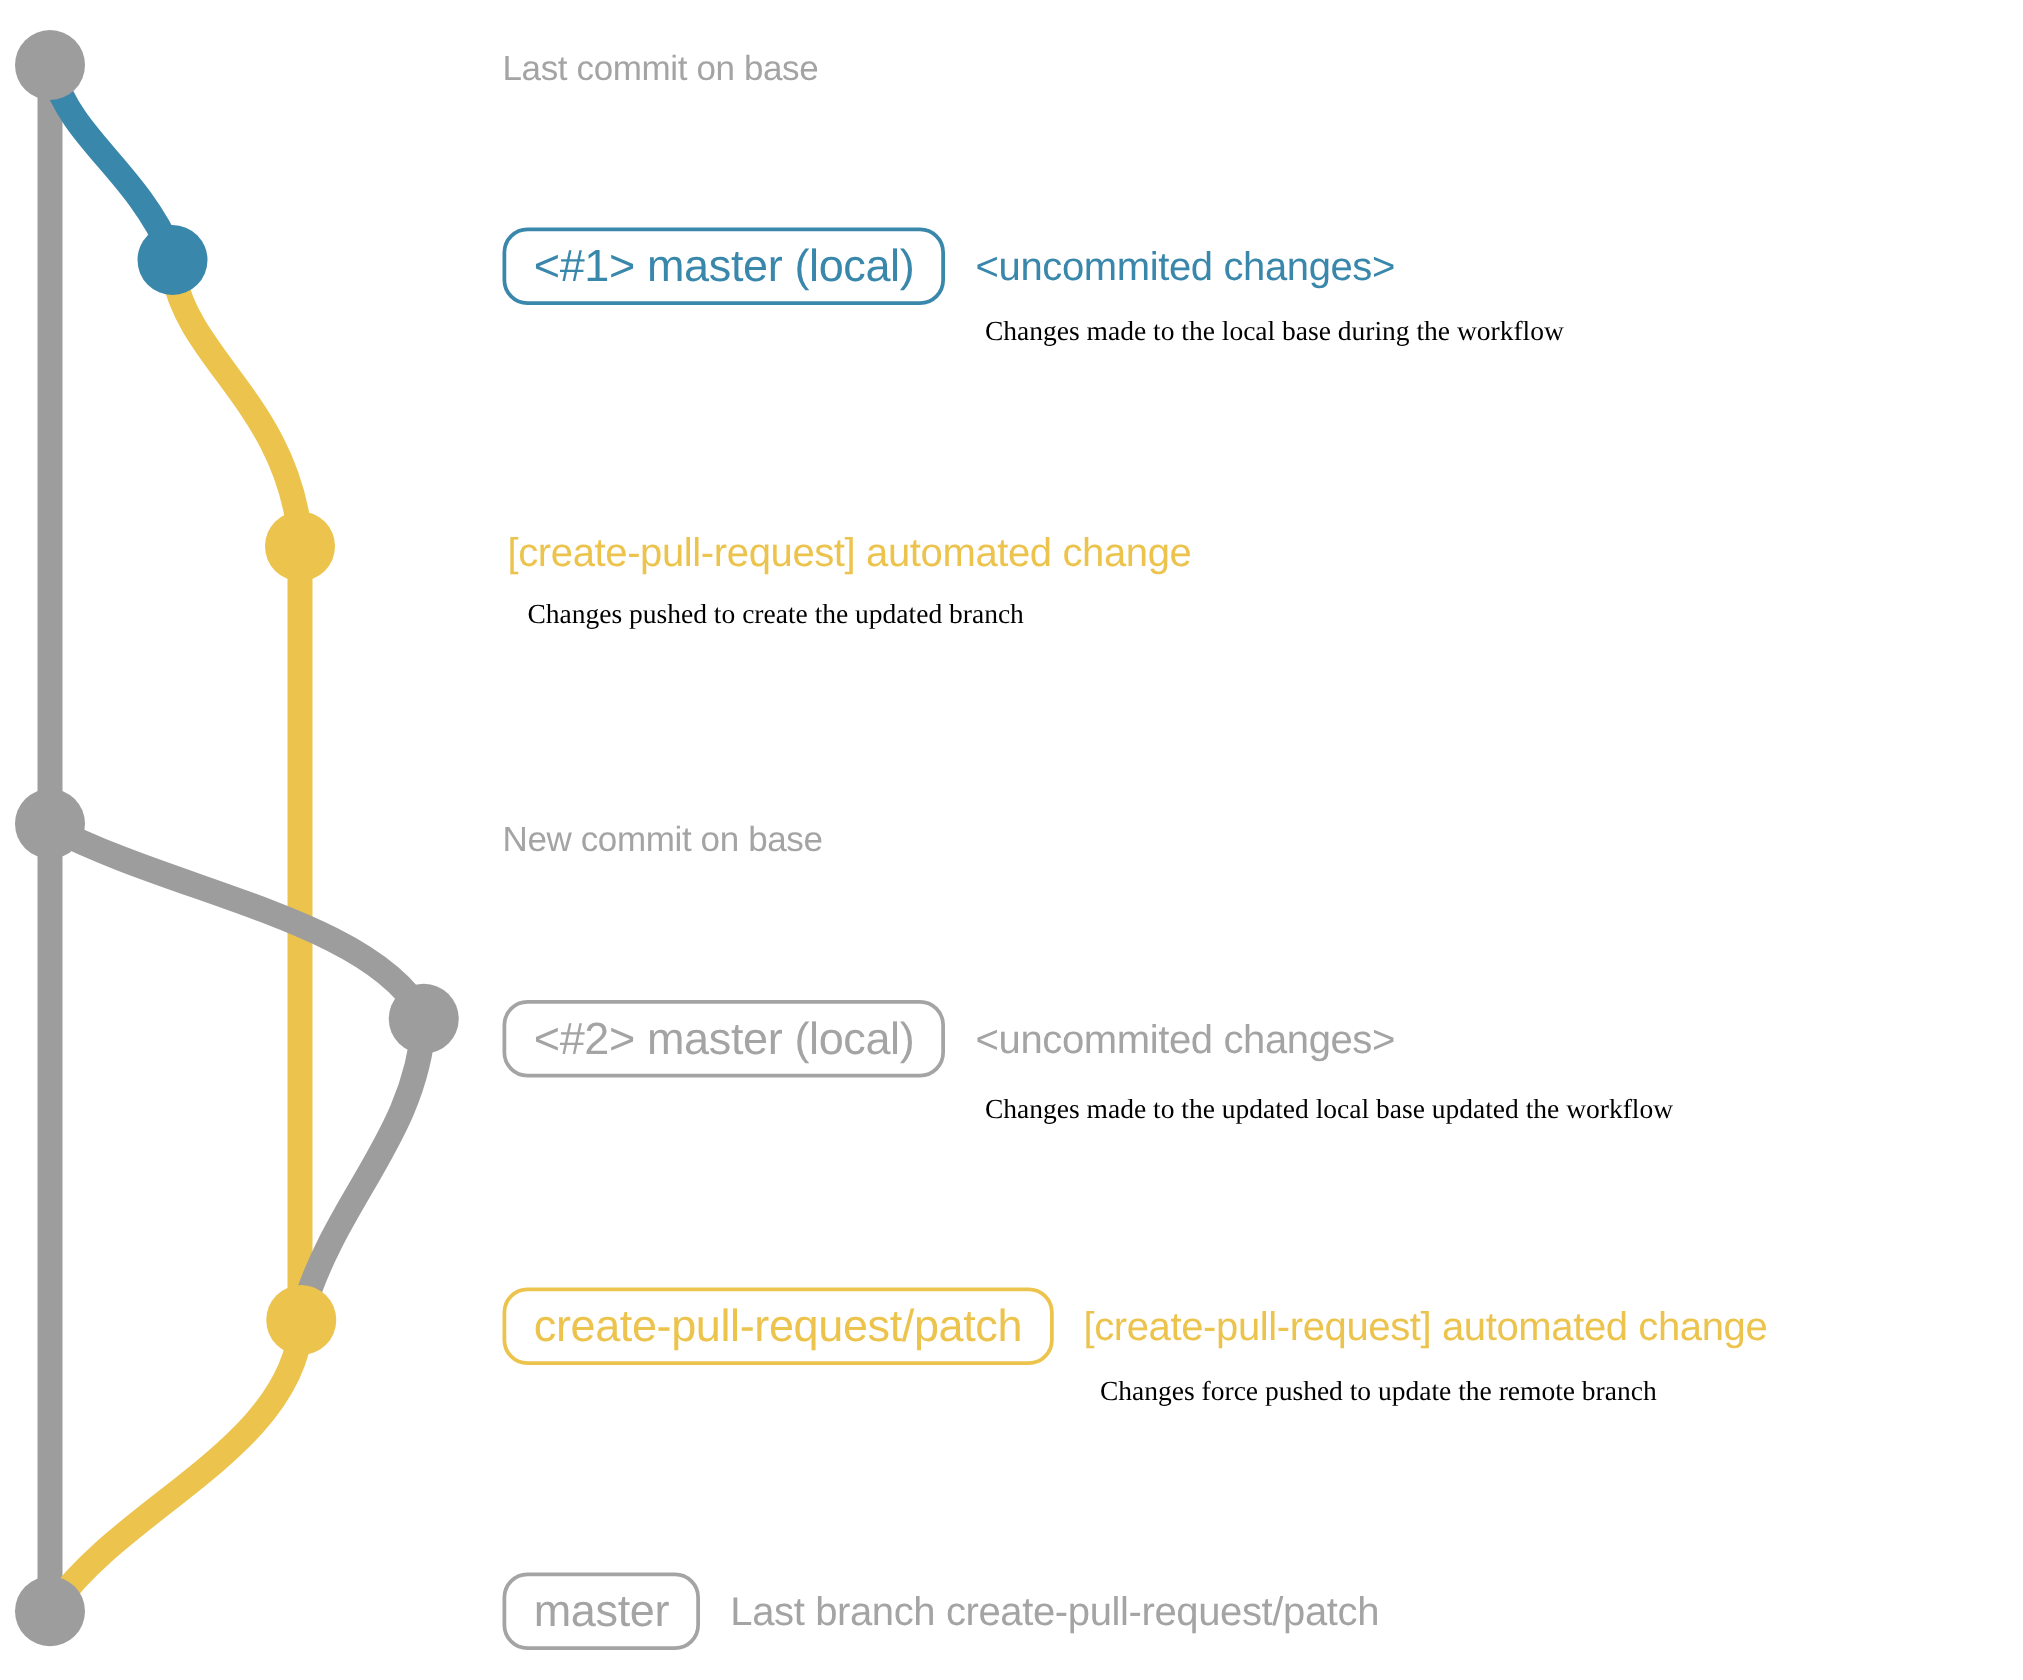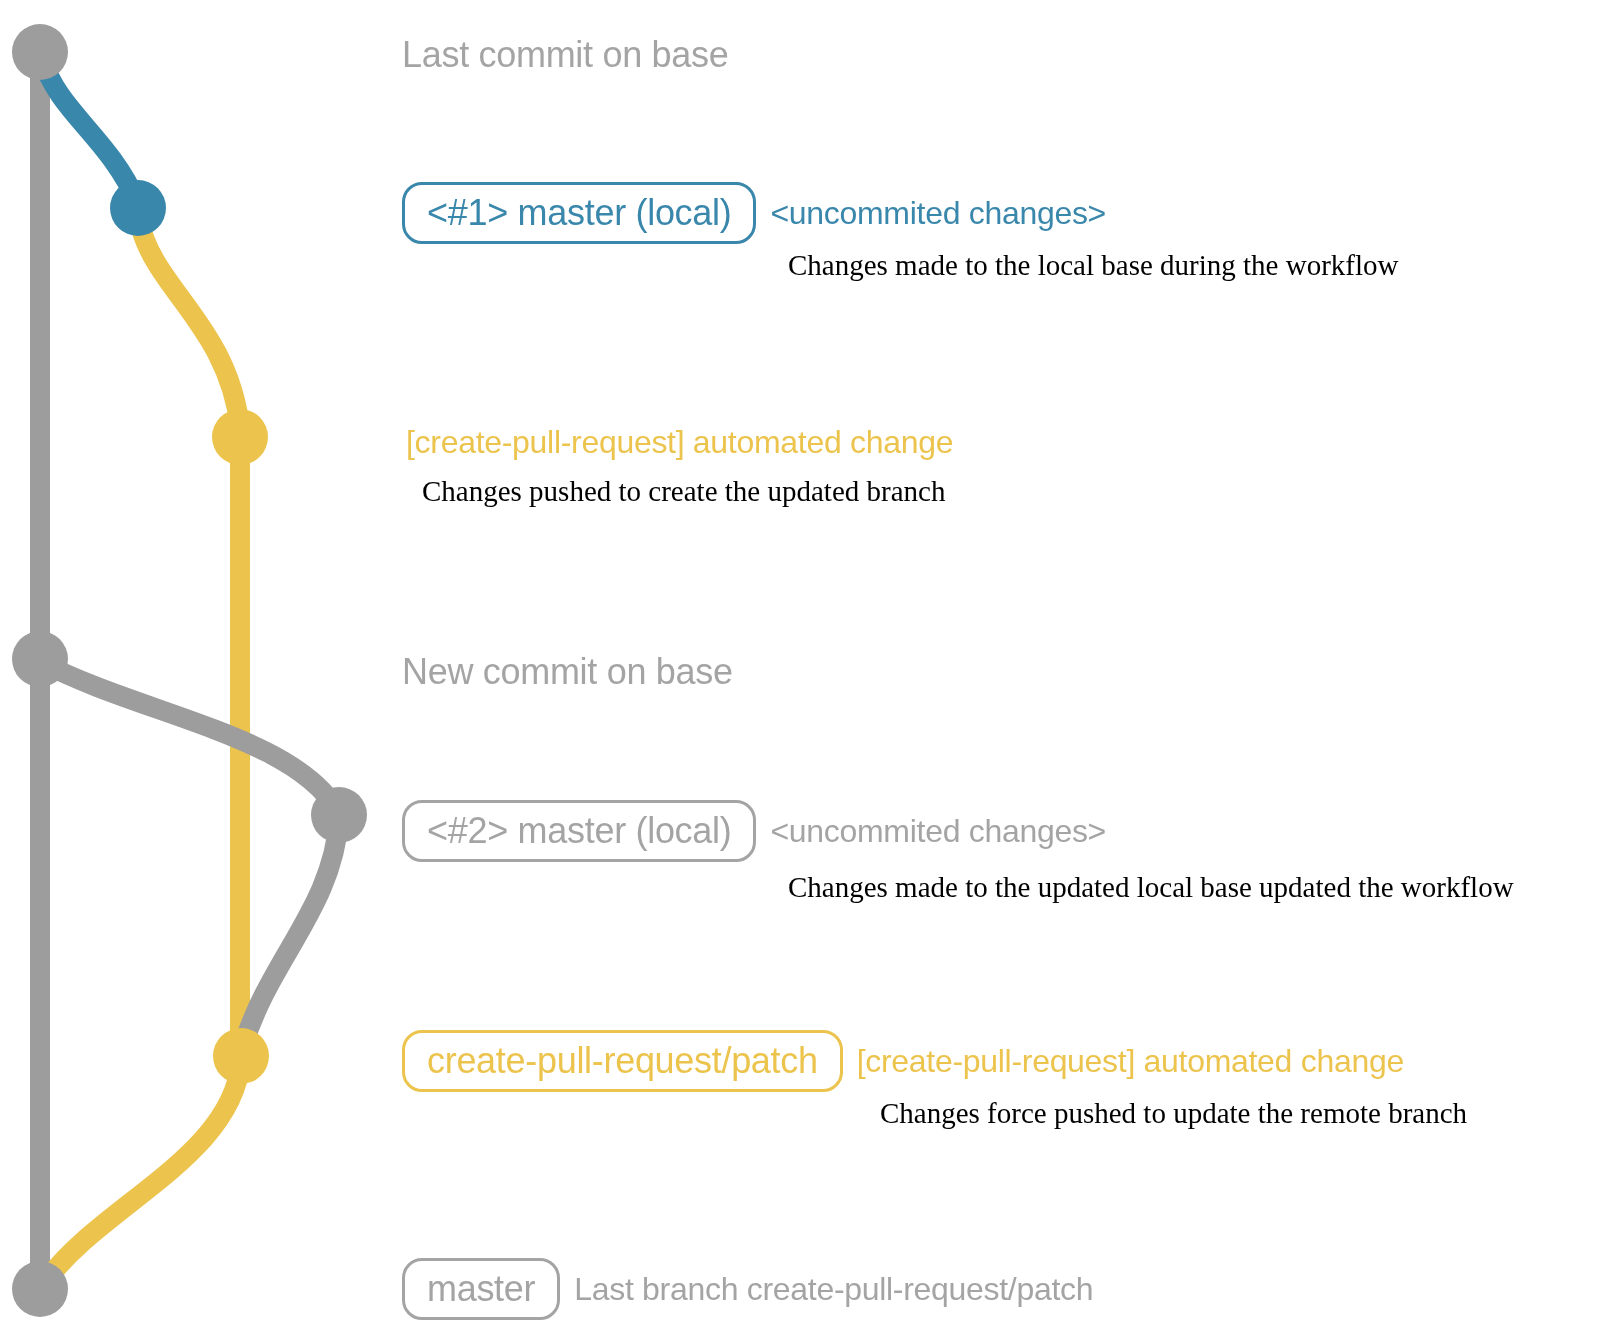--- a/index.html
+++ b/index.html
@@ -14,41 +14,41 @@
   .edge{fill:none;stroke-width:20;stroke-linecap:round;}
   .edge.blue{stroke:var(--branch-blue);}
   .edge.yellow{stroke:var(--branch-yellow);}
   .edge.gray{stroke:var(--branch-gray);}
   .dot.blue{fill:var(--branch-blue);}
   .dot.yellow{fill:var(--branch-yellow);}
   .dot.gray{fill:var(--branch-gray);}
 
   .abs{position:absolute;}
   .plain-label{
-    font-size:36px;line-height:40px;letter-spacing:-0.3px;
+    font-size:28px;line-height:40px;letter-spacing:-0.3px;
     color:var(--label-gray);white-space:nowrap;
   }
   .label-row{
-    position:absolute;display:flex;align-items:center;gap:14px;height:62px;
+    position:absolute;display:flex;align-items:center;gap:24px;height:62px;
     white-space:nowrap;
     justify-content:space-between;
   }
   .pill{
     display:inline-flex;align-items:center;height:62px;box-sizing:border-box;
     border:3px solid currentColor;border-radius:20px;padding:0 22px;
     font-size:36px;letter-spacing:-0.3px;background:transparent;
   }
   .heading{font-size:32px;letter-spacing:-0.3px;}
   .c-blue{color:var(--branch-blue);}
   .c-yellow{color:var(--branch-yellow);}
   .c-gray{color:var(--label-gray);}
   .caption{
     position:absolute;
     font-family:"Liberation Serif",serif;
-    font-size:29px;line-height:34px;
+    font-size:22px;line-height:34px;
     color:var(--caption-color);white-space:nowrap;
   }
 </style>
 </head>
 <body>
 
 <div class="stage">
 
   <svg class="graph-svg" width="380" height="1344" viewBox="0 0 380 1344">
     <path class="edge gray" d="M40 52 L40 1289"></path>

